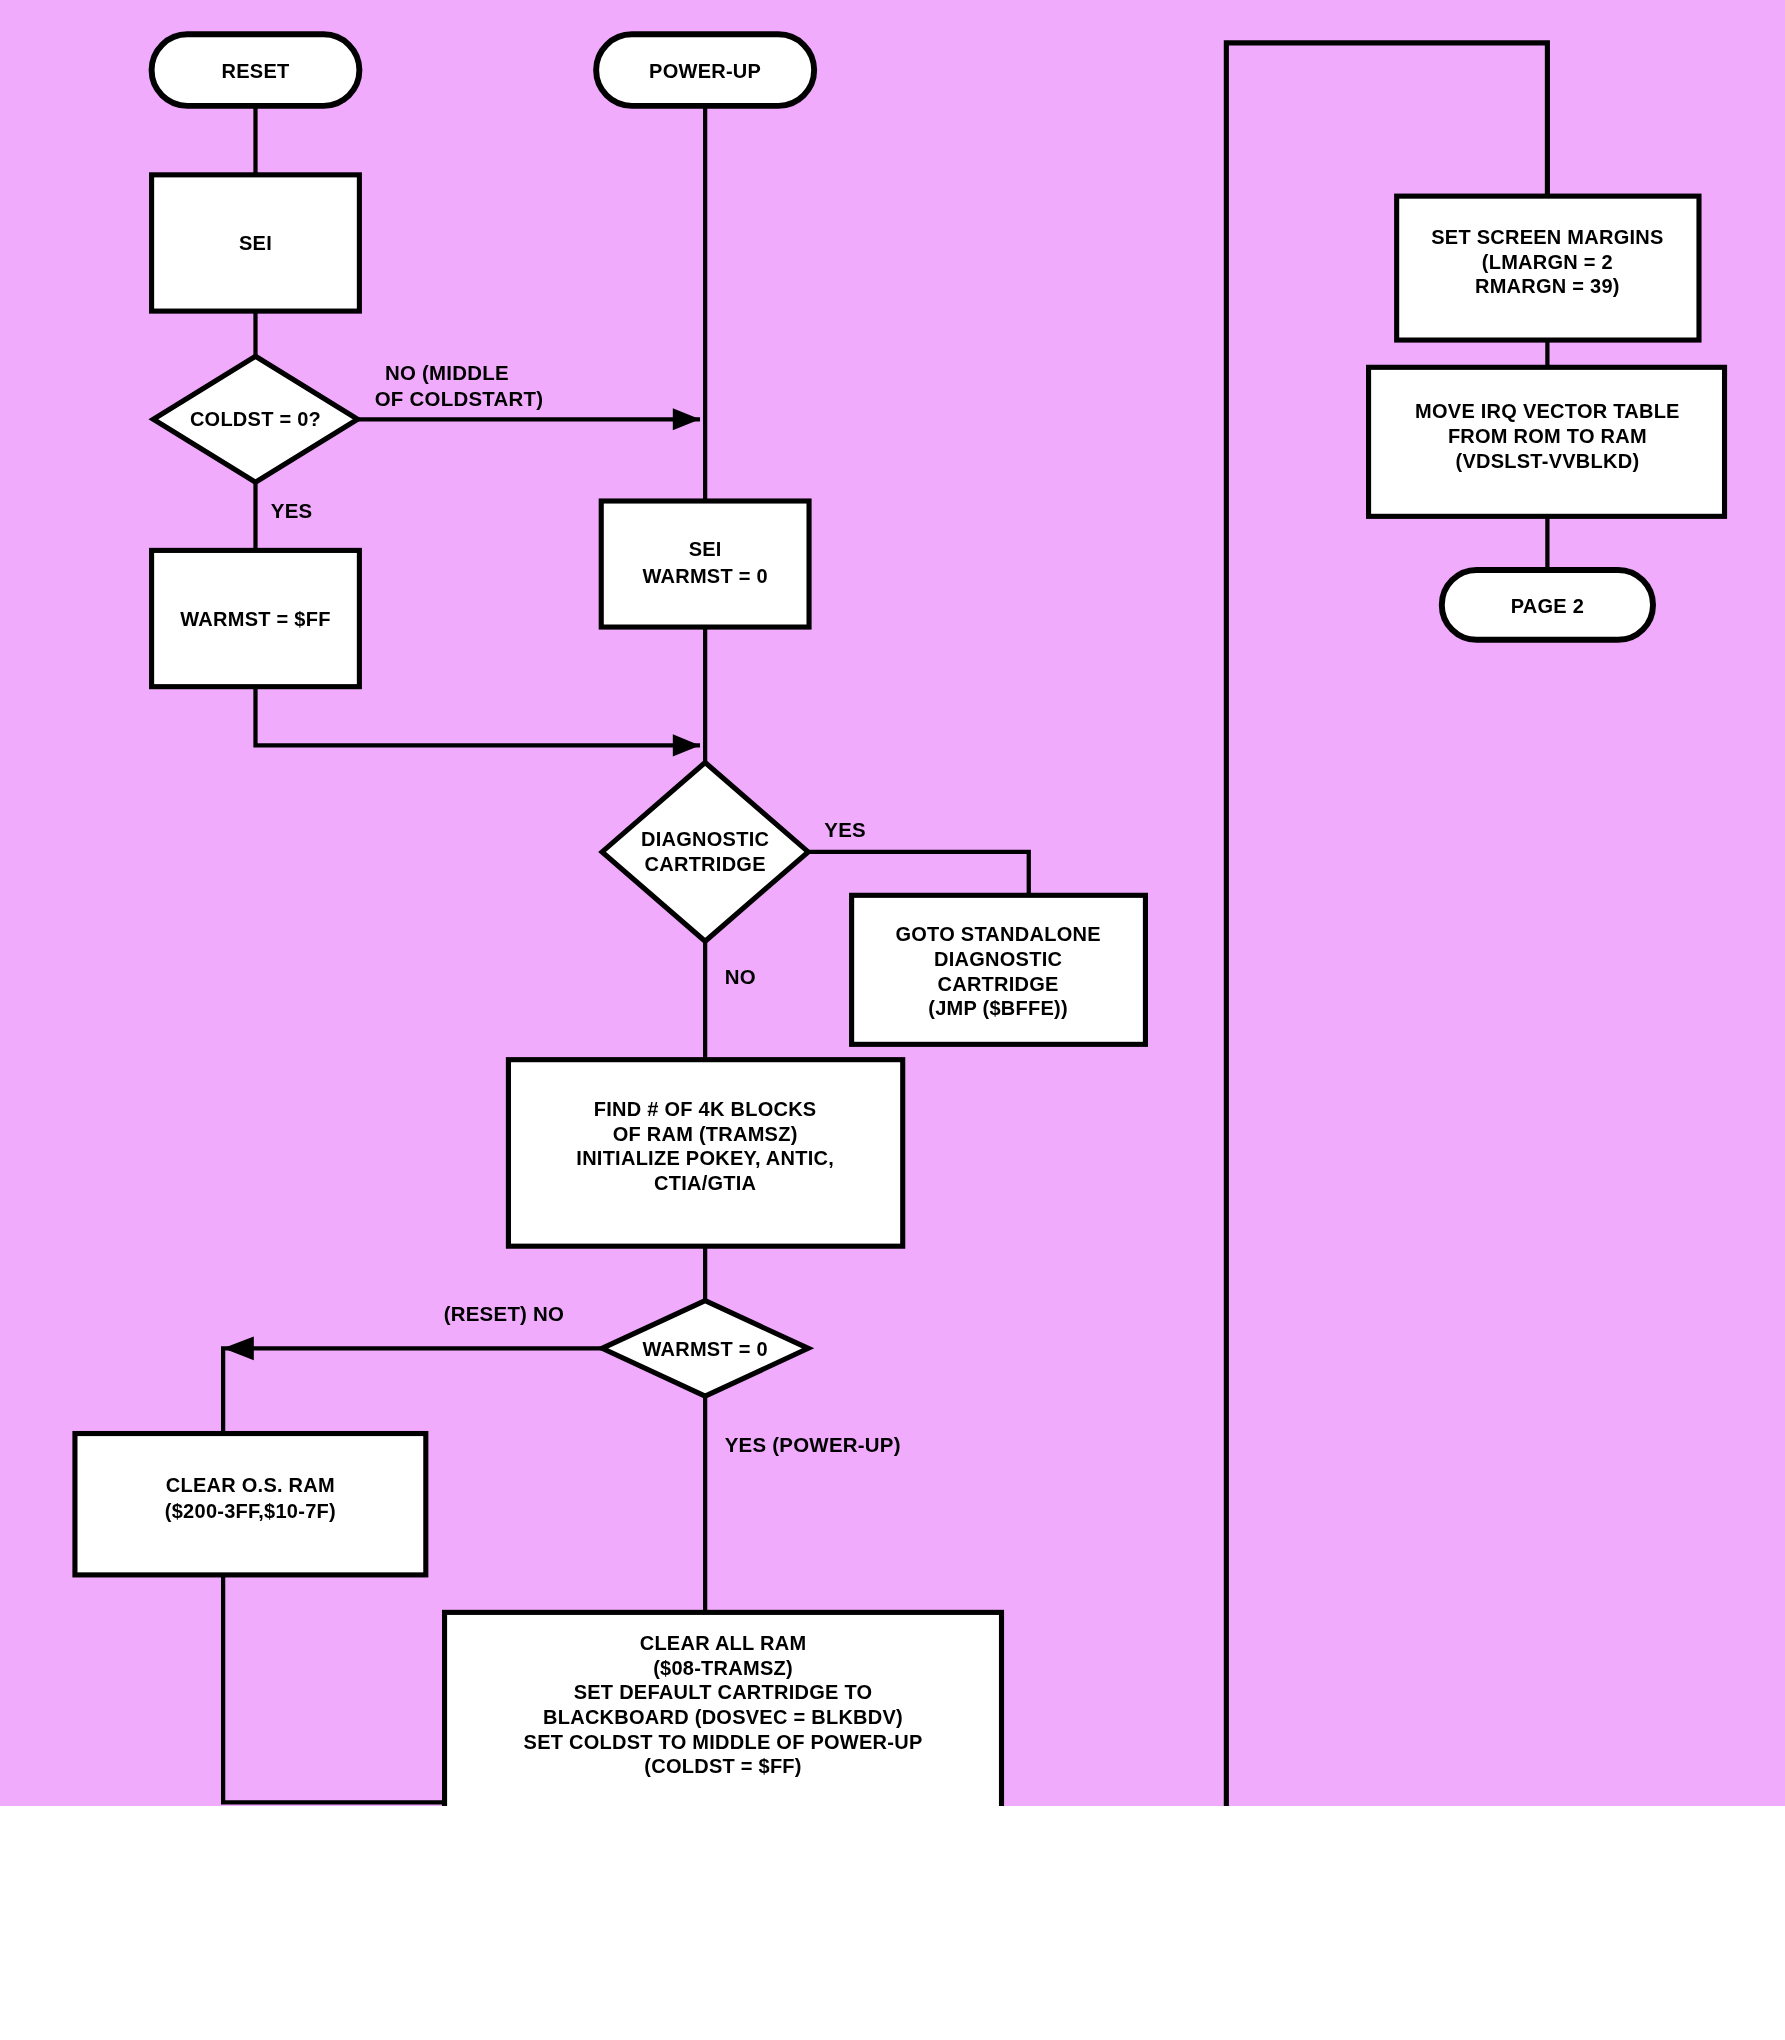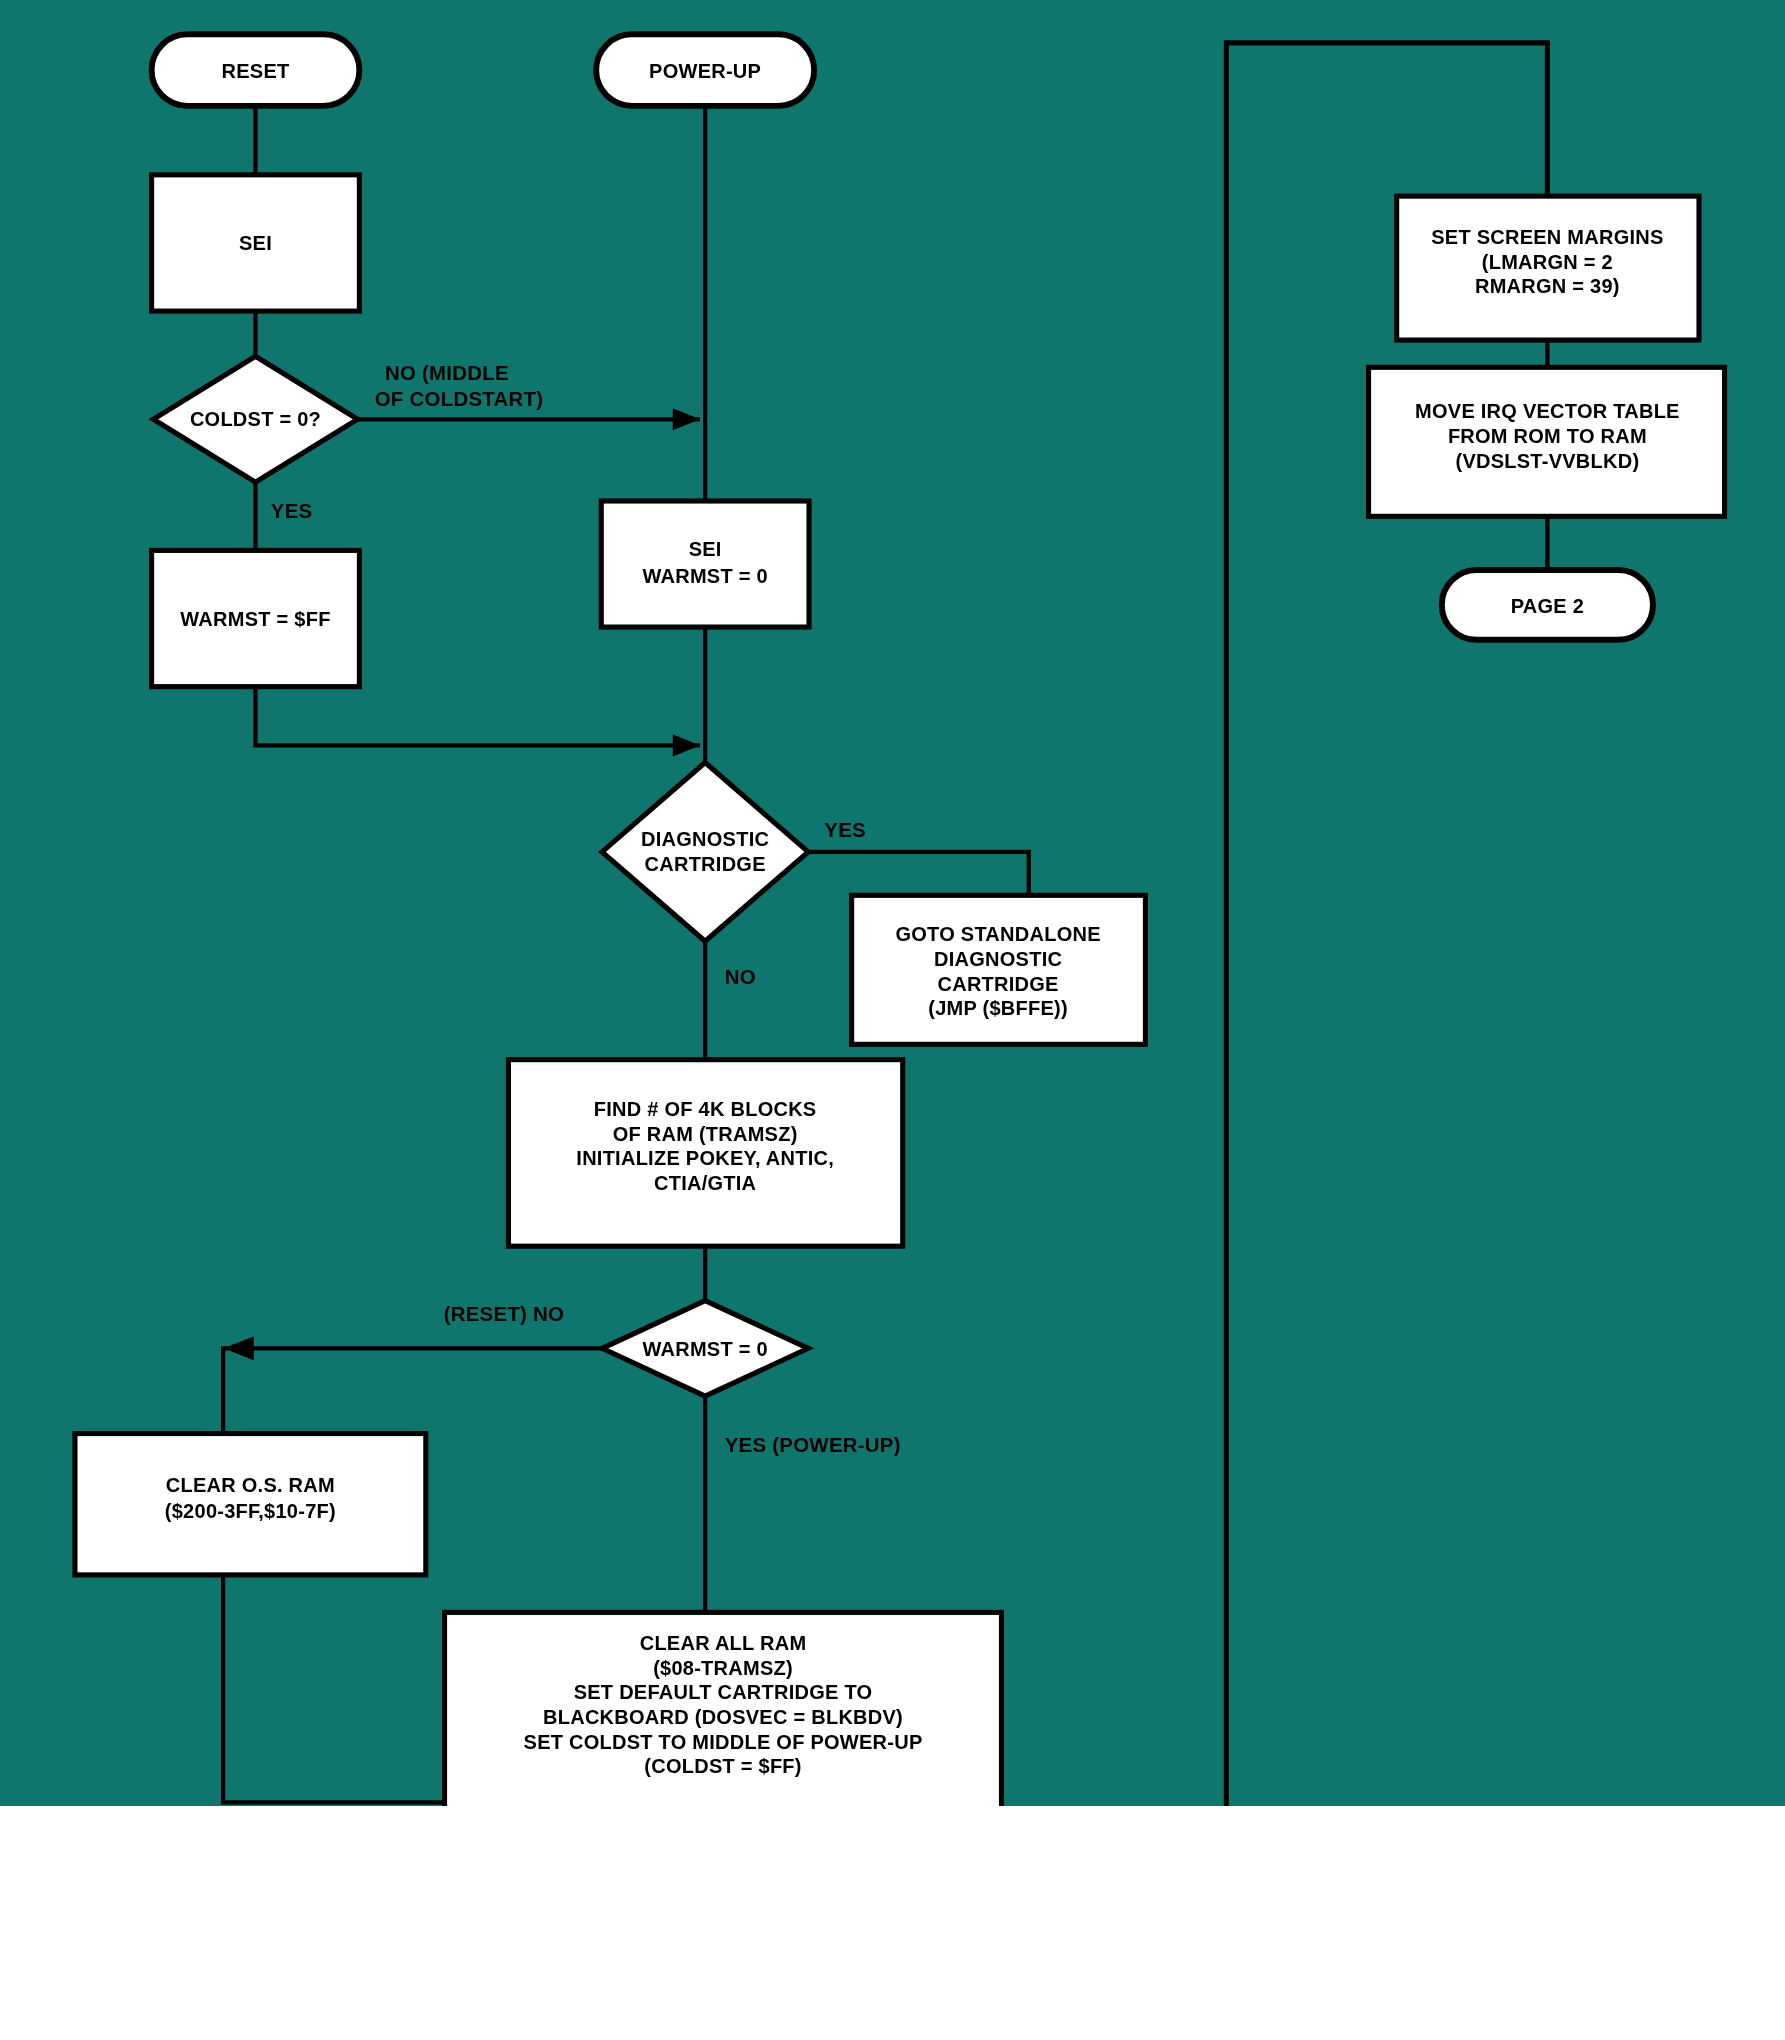--- a/index.html
+++ b/index.html
@@ -4,21 +4,21 @@
 <style>
   html, body {
     margin: 0;
     padding: 0;
     background: #ffffff;
   }
   #page {
     position: relative;
     width: 1785px;
     height: 1806px;
-    background: #0f766e;
+    background: #f0abfc;
     font-family: "Liberation Sans", sans-serif;
   }
   svg#flow {
     display: block;
     width: 1785px;
     height: 2041px;
   }
   .node-shape {
     fill: #ffffff;
     stroke: #000000;

